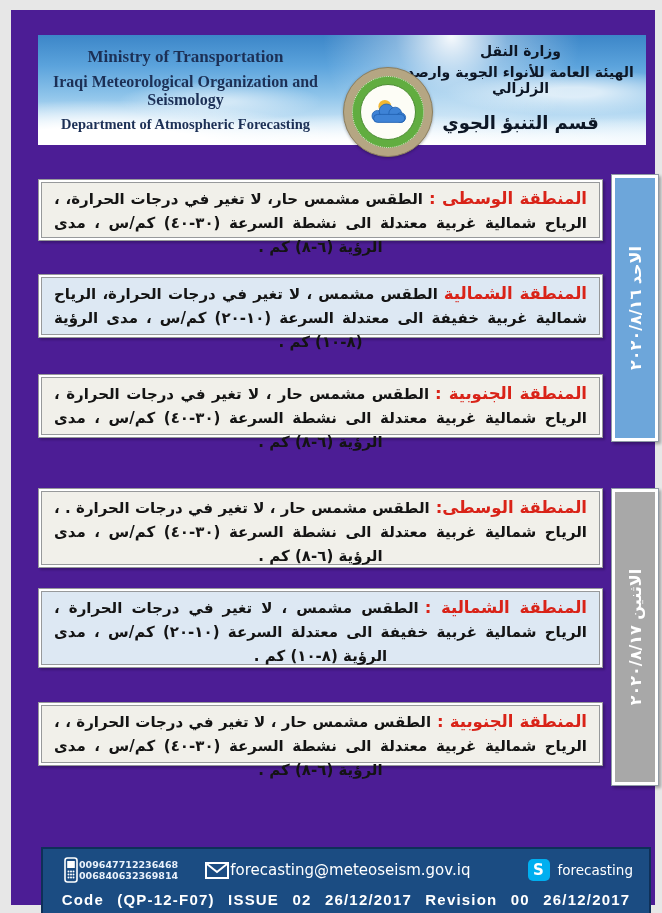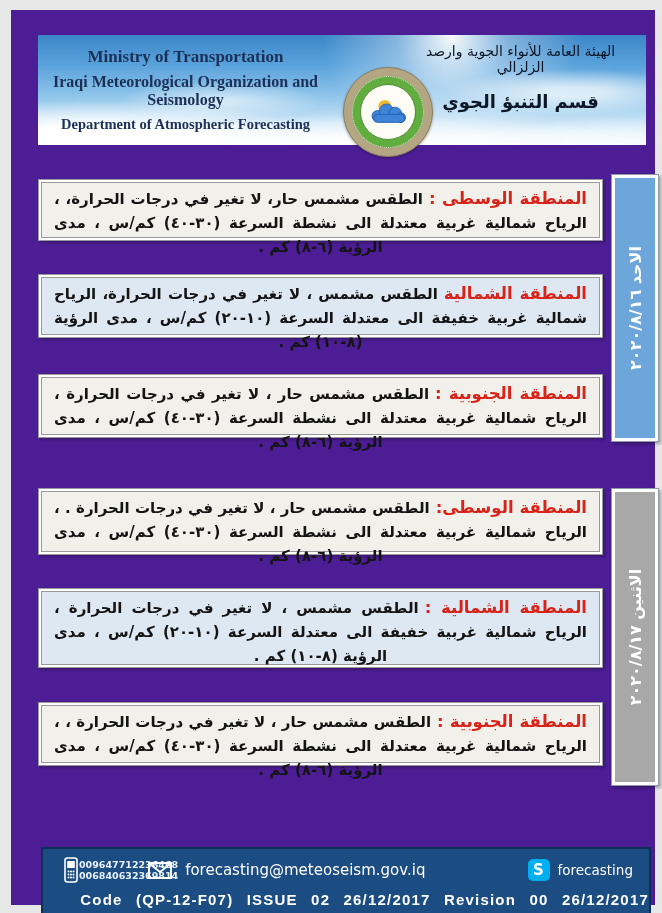--- a/index.html
+++ b/index.html
@@ -22,21 +22,21 @@
       radial-gradient(ellipse 30% 30% at 88% 52%, rgba(255,255,255,.7) 15%, rgba(255,255,255,0) 70%),
       radial-gradient(ellipse 24% 26% at 30% 60%, rgba(255,255,255,.55) 10%, rgba(255,255,255,0) 70%),
       linear-gradient(180deg,#3c86c8 0%,#5ba3dc 28%,#8ec4ea 55%,#c9e4f6 80%,#eef7fd 100%);
   }
   .en-block{position:absolute;left:10px;top:12px;width:275px;text-align:center;color:#1c3056;font-family:"Liberation Serif",serif;}
   .en-line1{font-size:17px;font-weight:bold;margin:0 0 6px 0;}
   .en-line2{font-size:16px;font-weight:bold;margin:0 0 7px 0;}
   .en-line3{font-size:14.5px;font-weight:bold;margin:0;}
   .ar-block{position:absolute;right:8px;top:8px;width:235px;text-align:center;color:#0d1726;direction:rtl;}
   .ar-line1{font-size:14px;font-weight:bold;margin:0 0 5px 0;}
-  .ar-line2{font-size:14px;font-weight:normal;margin:0 0 7px 0;}
+  .ar-line2{font-size:14px;font-weight:bold;margin:0 0 7px 0;}
   .ar-line3{font-size:18px;font-weight:bold;margin:16px;}
 
   .seal{position:absolute;left:305px;top:32px;width:88px;height:88px;border-radius:50%;
         background:#b5a683;border:1px solid #8d7f5e;box-shadow:0 1px 3px rgba(0,0,0,.3);}
   .seal-green{position:absolute;inset:8px;border-radius:50%;background:#61ad40;border:1px dotted rgba(255,255,255,.75);}
   .seal-core{position:absolute;inset:16px;border-radius:50%;background:#fdfdf6;border:1px solid #4c8c33;
              display:flex;align-items:center;justify-content:center;}
 
   
   .fbox{position:absolute;left:27px;width:565px;background:#ffffff;border:1px solid #97999b;
@@ -56,41 +56,42 @@
   .fill-mon{background:#a8a8a8;}
   .strip-label{position:absolute;top:50%;left:50%;transform:translate(-50%,-50%) rotate(-90deg);
                white-space:nowrap;direction:rtl;color:#ffffff;font-size:16px;font-weight:bold;letter-spacing:.5px;}
 
   
   .footer{position:absolute;left:30px;top:837px;width:610px;height:68px;box-sizing:border-box;
           background:#1b4c82;border:2px solid #0e3058;}
   .f-row1{display:flex;align-items:center;height:40px;padding:2px 16px 0 20px;box-sizing:border-box;}
   .phone-block{display:flex;align-items:center;}
   .phone-nums{color:#e9f1fb;font-size:9.5px;line-height:11px;font-weight:bold;}
-  .email-block{flex:1;display:flex;align-items:center;justify-content:flex-start;gap:13px;margin-left:-30px;}
+  .email-block{flex:1;display:flex;align-items:center;justify-content:center;gap:1px;margin-left:-30px;}
   .email-text{color:#ffffff;font-size:15px;}
   .skype-block{display:flex;align-items:center;gap:8px;}
   .skype-badge{width:22px;height:22px;border-radius:5px;background:#00aff0;color:#ffffff;
                font-weight:bold;font-size:15px;display:flex;align-items:center;justify-content:center;}
   .skype-text{color:#ffffff;font-size:13.5px;}
-  .f-row2{color:#ffffff;font-size:15px;font-weight:bold;text-align:right;
+  .f-row2{color:#ffffff;font-size:15px;font-weight:bold;text-align:center;
           letter-spacing:1.2px;word-spacing:8px;margin-top:2px;font-family:"Liberation Sans",sans-serif;}
 </style>
 </head>
 <body>
 
 <div class="page">
 
   <div class="banner">
     <div class="en-block">
       <p class="en-line1">Ministry of Transportation</p>
       <p class="en-line2">Iraqi Meteorological Organization and Seismology</p>
       <p class="en-line3">Department of Atmospheric Forecasting</p>
     </div>
     <div class="ar-block">
+      <p class="ar-line1">وزارة النقل</p>
       <p class="ar-line2">الهيئة العامة للأنواء الجوية وارصد الزلزالي</p>
       <p class="ar-line3">قسم التنبؤ الجوي</p>
     </div>
     <div class="seal">
       <div class="seal-green"></div>
       <div class="seal-core">
         <svg width="48" height="34" viewBox="0 0 60 40">
           <circle cx="26" cy="13" r="8" fill="#f2b832"></circle>
           <g fill="#3e83d6" stroke="#1f5fae" stroke-width="1">
             <circle cx="17" cy="25" r="7"></circle>
@@ -121,21 +122,21 @@
       <p class="fpara"><span class="rname">المنطقة الجنوبية :</span><span>الطقس مشمس حار ، لا تغير في درجات الحرارة ، الرياح شمالية غربية معتدلة الى نشطة السرعة (٣٠-٤٠) كم/س ، مدى الرؤية (٦-٨) كم .</span></p>
     </div>
   </div>
 
   <div class="strip" style="top:164px;height:268px;">
     <div class="strip-fill fill-sun">
       <span class="strip-label">الاحد ٢٠٢٠/٨/١٦</span>
     </div>
   </div>
 
-  <div class="fbox" style="top:478px;height:67px;">
+  <div class="fbox" style="top:478px;height:80px;">
     <div class="fbox-in bg-beige">
       <p class="fpara"><span class="rname">المنطقة الوسطى:</span><span>الطقس مشمس حار ، لا تغير في درجات الحرارة . ، الرياح شمالية غربية معتدلة الى نشطة السرعة (٣٠-٤٠) كم/س ، مدى الرؤية (٦-٨) كم .</span></p>
     </div>
   </div>
 
   <div class="fbox" style="top:578px;height:80px;">
     <div class="fbox-in bg-blue">
       <p class="fpara"><span class="rname">المنطقة الشمالية :</span><span>الطقس مشمس ، لا تغير في درجات الحرارة ، الرياح شمالية غربية خفيفة الى معتدلة السرعة (١٠-٢٠) كم/س ، مدى الرؤية (٨-١٠) كم .</span></p>
     </div>
   </div>

